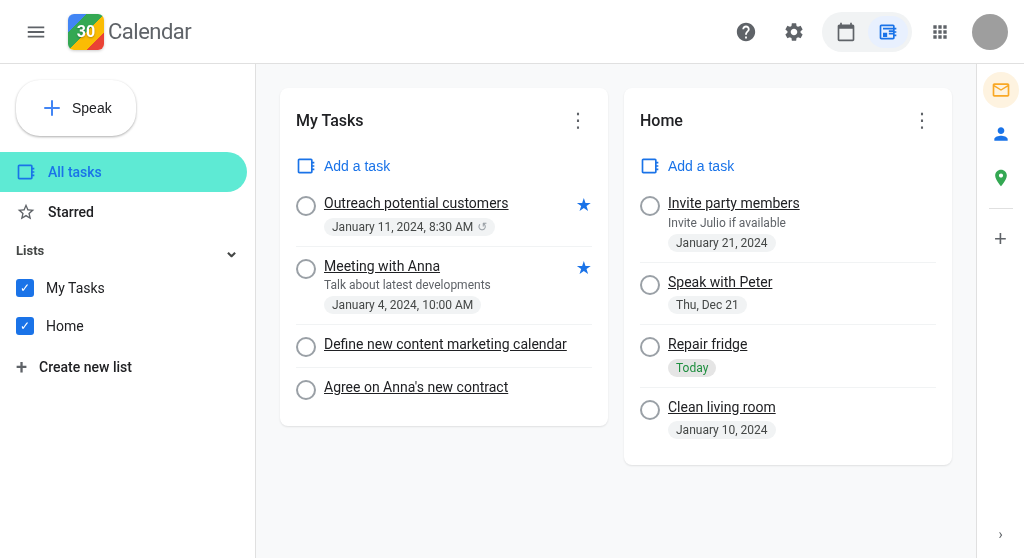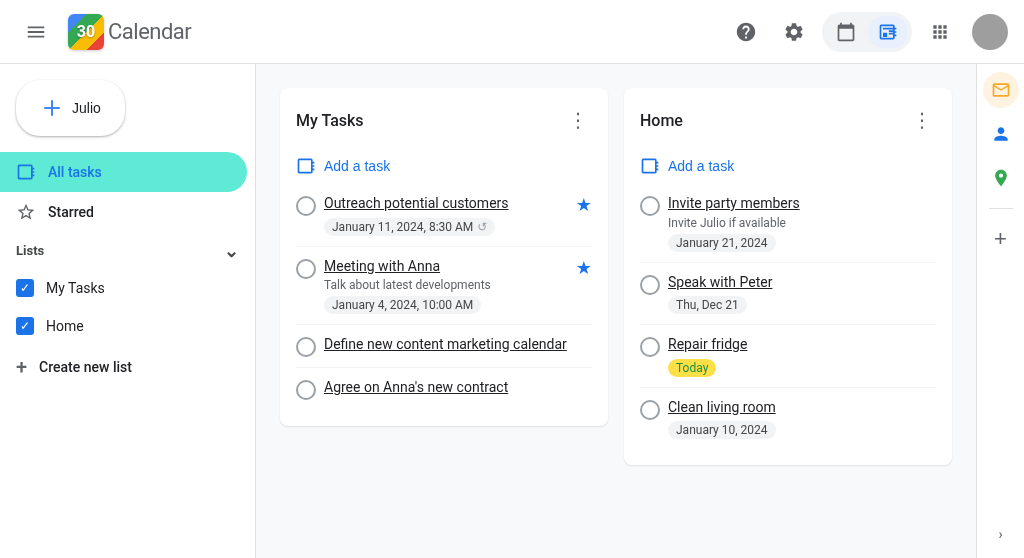--- a/index.html
+++ b/index.html
@@ -127,21 +127,21 @@
       border: 2px solid #9aa0a6; flex-shrink: 0; margin-top: 2px; cursor: pointer;
     }
     .task-content { flex: 1; }
     .task-title { font-size: 14px; color: #202124; line-height: 1.4; text-decoration: underline; }
     .task-subtitle { font-size: 12px; color: #5f6368; margin-top: 2px; }
     .task-date-chip {
       display: inline-flex; align-items: flex-start; gap: 4px;
       background: #f1f3f4; border-radius: 12px; padding: 2px 8px;
       font-size: 12px; color: #444746; margin-top: 4px;
     }
-    .task-date-chip.today { color: #1e8e3e; background: #fde047; }
+    .task-date-chip.today { color: #1e8e3e; background: #e5e5e5; }
     .task-star { color: #1a73e8; font-size: 18px; margin-left: auto; flex-shrink: 0; }
     .task-right { display: flex; align-items: flex-start; gap: 4px; flex-shrink: 0; margin-left: 4px; }
 
     
     .right-panel {
       width: 48px; min-width: 48px; background: #fff;
       border-left: 1px solid #e0e0e0; display: flex; flex-direction: column;
       align-items: center; padding: 8px 0; gap: 8px;
     }
     .panel-btn {
@@ -204,21 +204,21 @@
     </div>
     <div class="avatar-placeholder" style="width:36px;height:36px;border-radius:50%;background:#9e9e9e;margin-left:4px;"></div>
   </div>
 </div>
 
 <div class="layout">
 
   <div class="sidebar">
     <button class="create-btn">
       <div class="create-plus"></div>
-      <span>Julio</span>
+      <span>Speak</span>
     </button>
 
     <div class="nav-item active">
       <div class="nav-icon">
         <svg width="20" height="20" viewBox="0 0 24 24" fill="#1a73e8">
           <path d="M22 9V7h-2V5c0-1.1-.9-2-2-2H4c-1.1 0-2 .9-2 2v14c0 1.1.9 2 2 2h14c1.1 0 2-.9 2-2v-2h2v-2h-2v-2h2v-2h-2V9h2zm-4 10H4V5h14v14z"></path>
         </svg>
       </div>
       <span>All tasks</span>
     </div>

